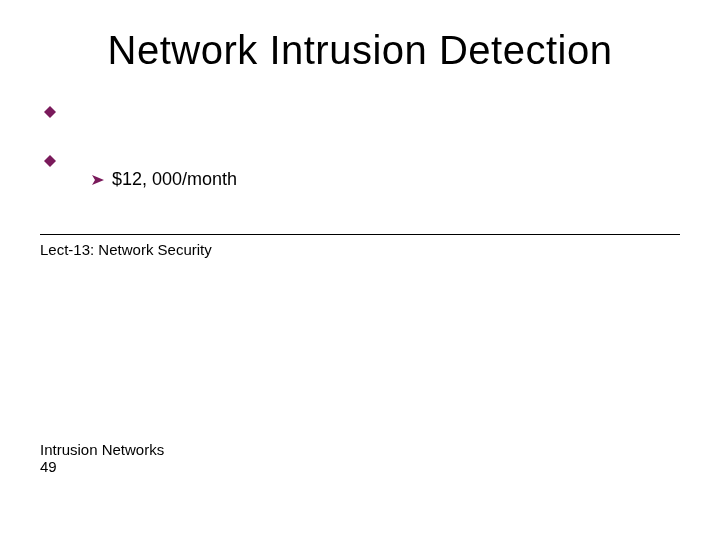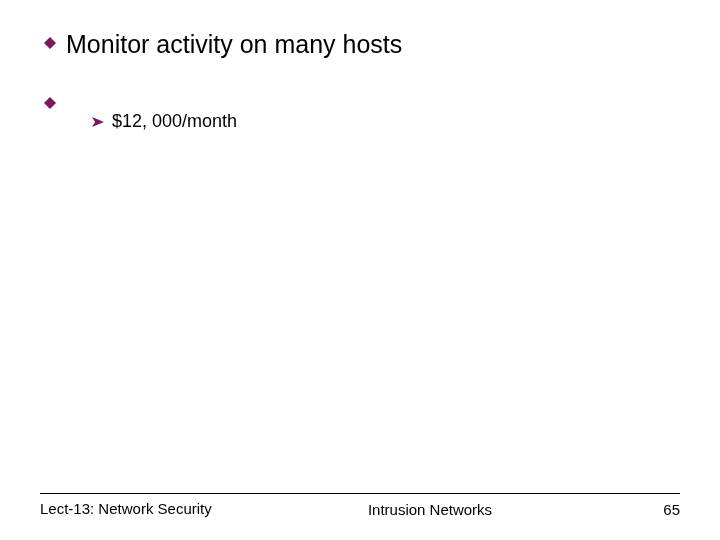--- a/index.html
+++ b/index.html
@@ -9,40 +9,40 @@
   .content { padding-left: 4px; }
   .bullet-row { display: flex; align-items: flex-start; margin-bottom: 2px; }
   .bullet-icon { flex: 0 0 22px; display: flex; align-items: flex-start; justify-content: flex-start; padding-top: 9px; }
   .bullet-text { font-size: 25px; line-height: 1.28; }
   .gap { height: 26px; }
   .sub-row { display: flex; align-items: flex-start; margin-top: 0; padding-left: 48px; }
   .sub-icon { flex: 0 0 20px; display: flex; align-items: flex-start; justify-content: flex-start; padding-top: 5px; }
   .sub-text { font-size: 18px; }
   .footer { position: absolute; left: 40px; right: 40px; bottom: 22px; }
   .hr { border: none; border-top: 1px solid #000; margin-bottom: 6px; }
-  .footer-row { display: flex; align-items: center; font-size: 15px; }
+  .footer-row { display: flex; align-items: flex-start; font-size: 15px; flex-direction: column; }
   .footer-left { flex: 0 0 200px; line-height: 1.2; }
   .footer-center { flex: 1 1 auto; text-align: center; }
   .footer-right { flex: 0 0 60px; text-align: right; }
 </style>
 </head>
 <body>
 
 <div class="slide">
 
+  <div class="title">Network Intrusion Detection</div>
 
   <div class="content">
 
     <div class="bullet-row">
       <span class="bullet-icon">
         <svg width="12" height="12" viewBox="0 0 12 12">
             <polygon points="6,0 12,6 6,12 0,6" fill="#7a1a5b"></polygon>
           </svg>
       </span>
-      <span class="bullet-text">Monitor activity on many hosts</span>
     </div>
 
 
     <div class="gap"></div>
 
     <div class="bullet-row">
       <span class="bullet-icon">
         <svg width="12" height="12" viewBox="0 0 12 12">
             <polygon points="6,0 12,6 6,12 0,6" fill="#7a1a5b"></polygon>
           </svg>
@@ -58,17 +58,17 @@
       <span class="sub-text">$12, 000/month</span>
     </div>
 
   </div>
 
   <div class="footer">
     <hr class="hr">
     <div class="footer-row">
       <div class="footer-left">Lect-13: Network Security</div>
       <div class="footer-center">Intrusion Networks</div>
-      <div class="footer-right">65</div>
+      <div class="footer-right">49</div>
     </div>
   </div>
 
 </div>
 
 </body></html>

